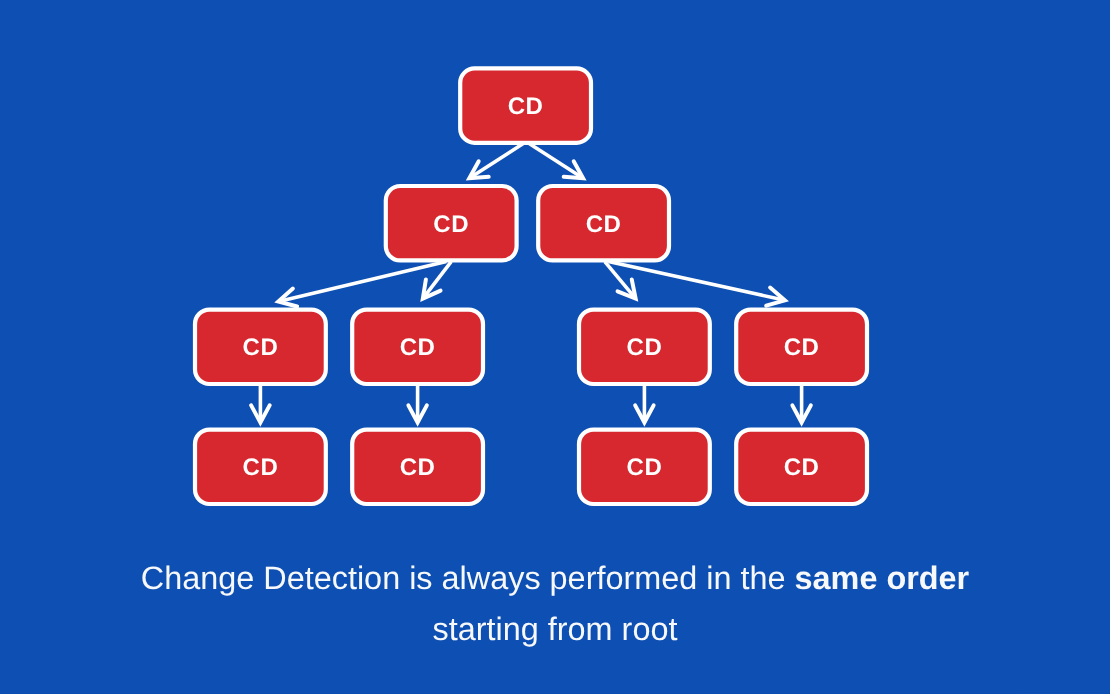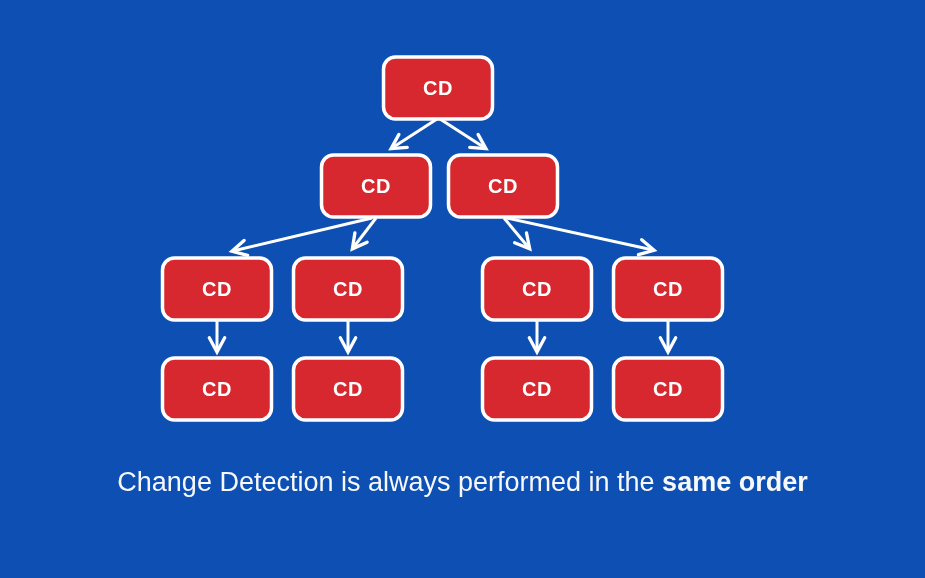--- a/index.html
+++ b/index.html
@@ -117,13 +117,14 @@
       <rect class="node-rect" x="613.5" y="358" width="109" height="62" rx="12" stroke="#ffffff" fill="#d7282f"></rect>
       <text class="node-label" x="668" y="396" fill="#ffffff">CD</text>
     </g>
   </g>
 </svg>
 
 <div class="caption" style="color: rgb(247, 248, 250);">
   <div>
     <span>Change Detection is always performed in the </span><span class="bold">same order</span>
   </div>
+  <div>starting from root</div>
 </div>
 
 </body></html>

